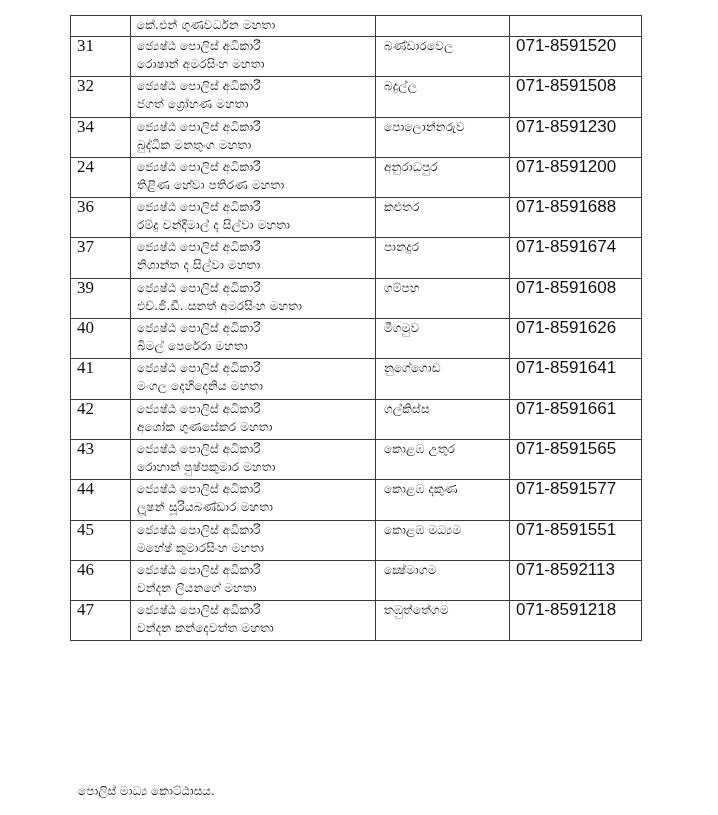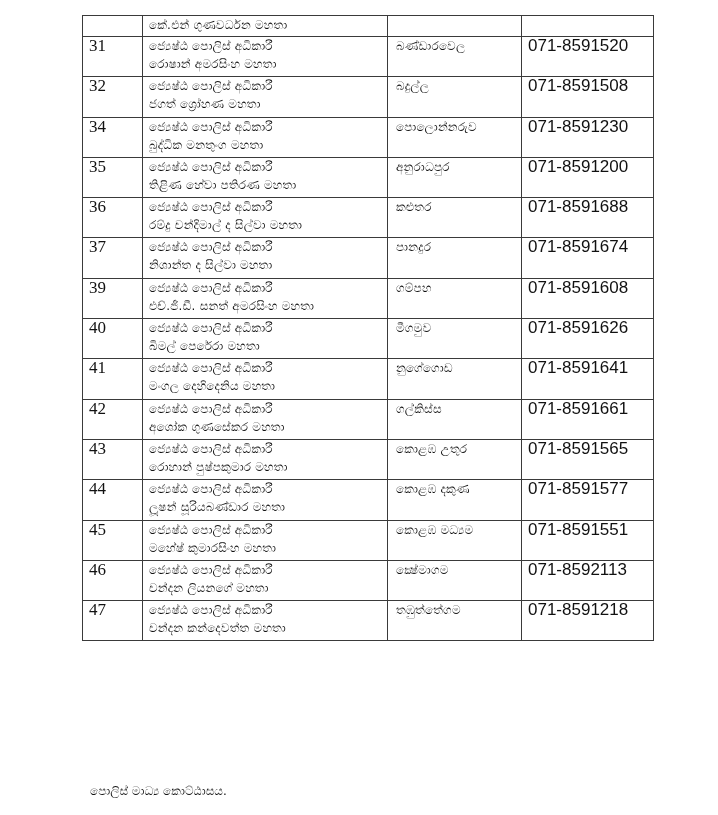--- a/index.html
+++ b/index.html
@@ -10,21 +10,21 @@
   body {
     width: 718px;
     height: 815px;
     position: relative;
     overflow: hidden;
     font-family: "Liberation Serif", "DejaVu Serif", serif;
     color: #111111;
   }
   .page {
     position: absolute;
-    left: 12px; top: 0;
+    left: 0; top: 0;
     width: 642px; height: 815px;
   }
   table.officers {
     position: absolute;
     left: 70px;
     top: 15px;
     border-collapse: collapse;
     table-layout: fixed;
     width: 571px;
   }
@@ -115,21 +115,21 @@
     <td class="num">34</td>
     <td class="sinhala">
       <span class="name-line">ජ්‍යෙෂ්ඨ පොලිස් අධිකාරී</span>
       <span class="name-line">බුද්ධික මනතුංග මහතා</span>
     </td>
     <td class="sinhala station">පොලොන්නරුව</td>
     <td class="phone">071-8591230</td>
   </tr>
 
   <tr class="data-row">
-    <td class="num">35</td>
+    <td class="num">24</td>
     <td class="sinhala">
       <span class="name-line">ජ්‍යෙෂ්ඨ පොලිස් අධිකාරී</span>
       <span class="name-line">තිළිණ හේවා පතිරණ මහතා</span>
     </td>
     <td class="sinhala station">අනුරාධපුර</td>
     <td class="phone">071-8591200</td>
   </tr>
 
   <tr class="data-row">
     <td class="num">36</td>

